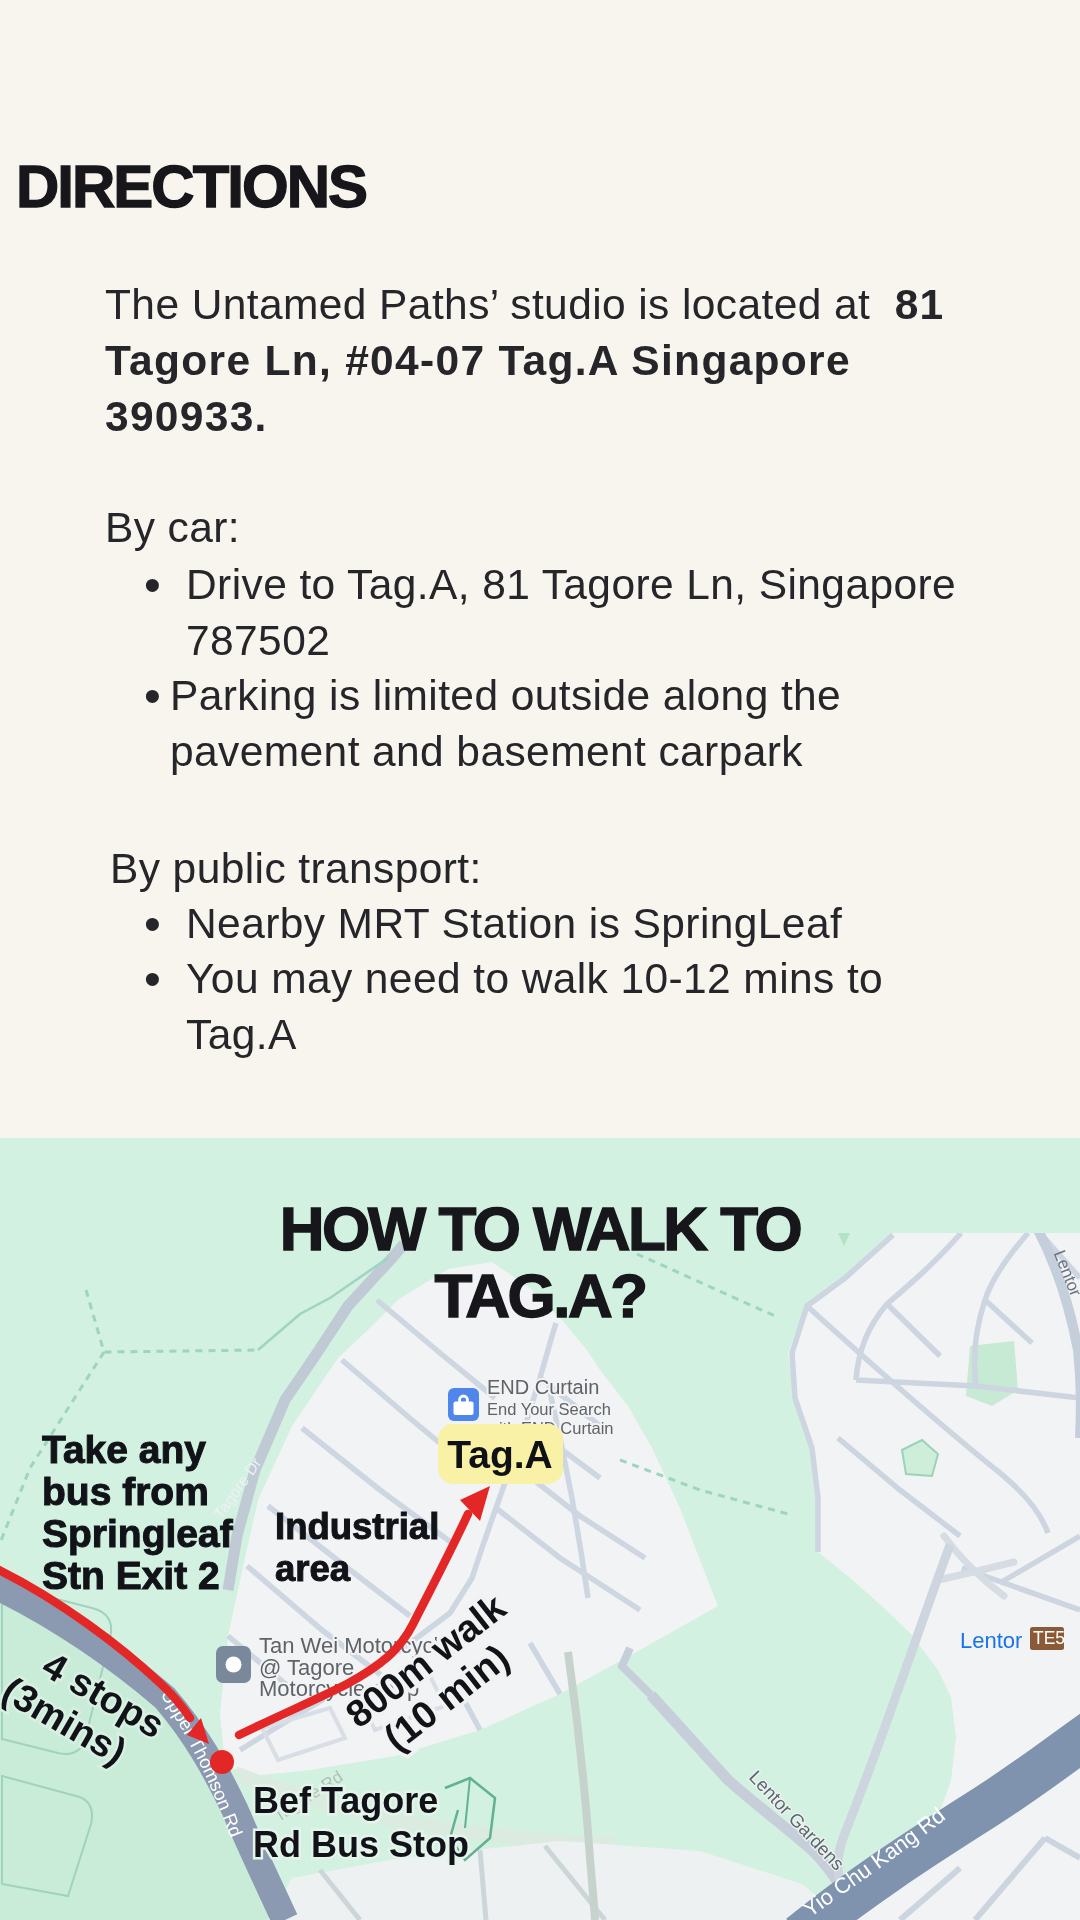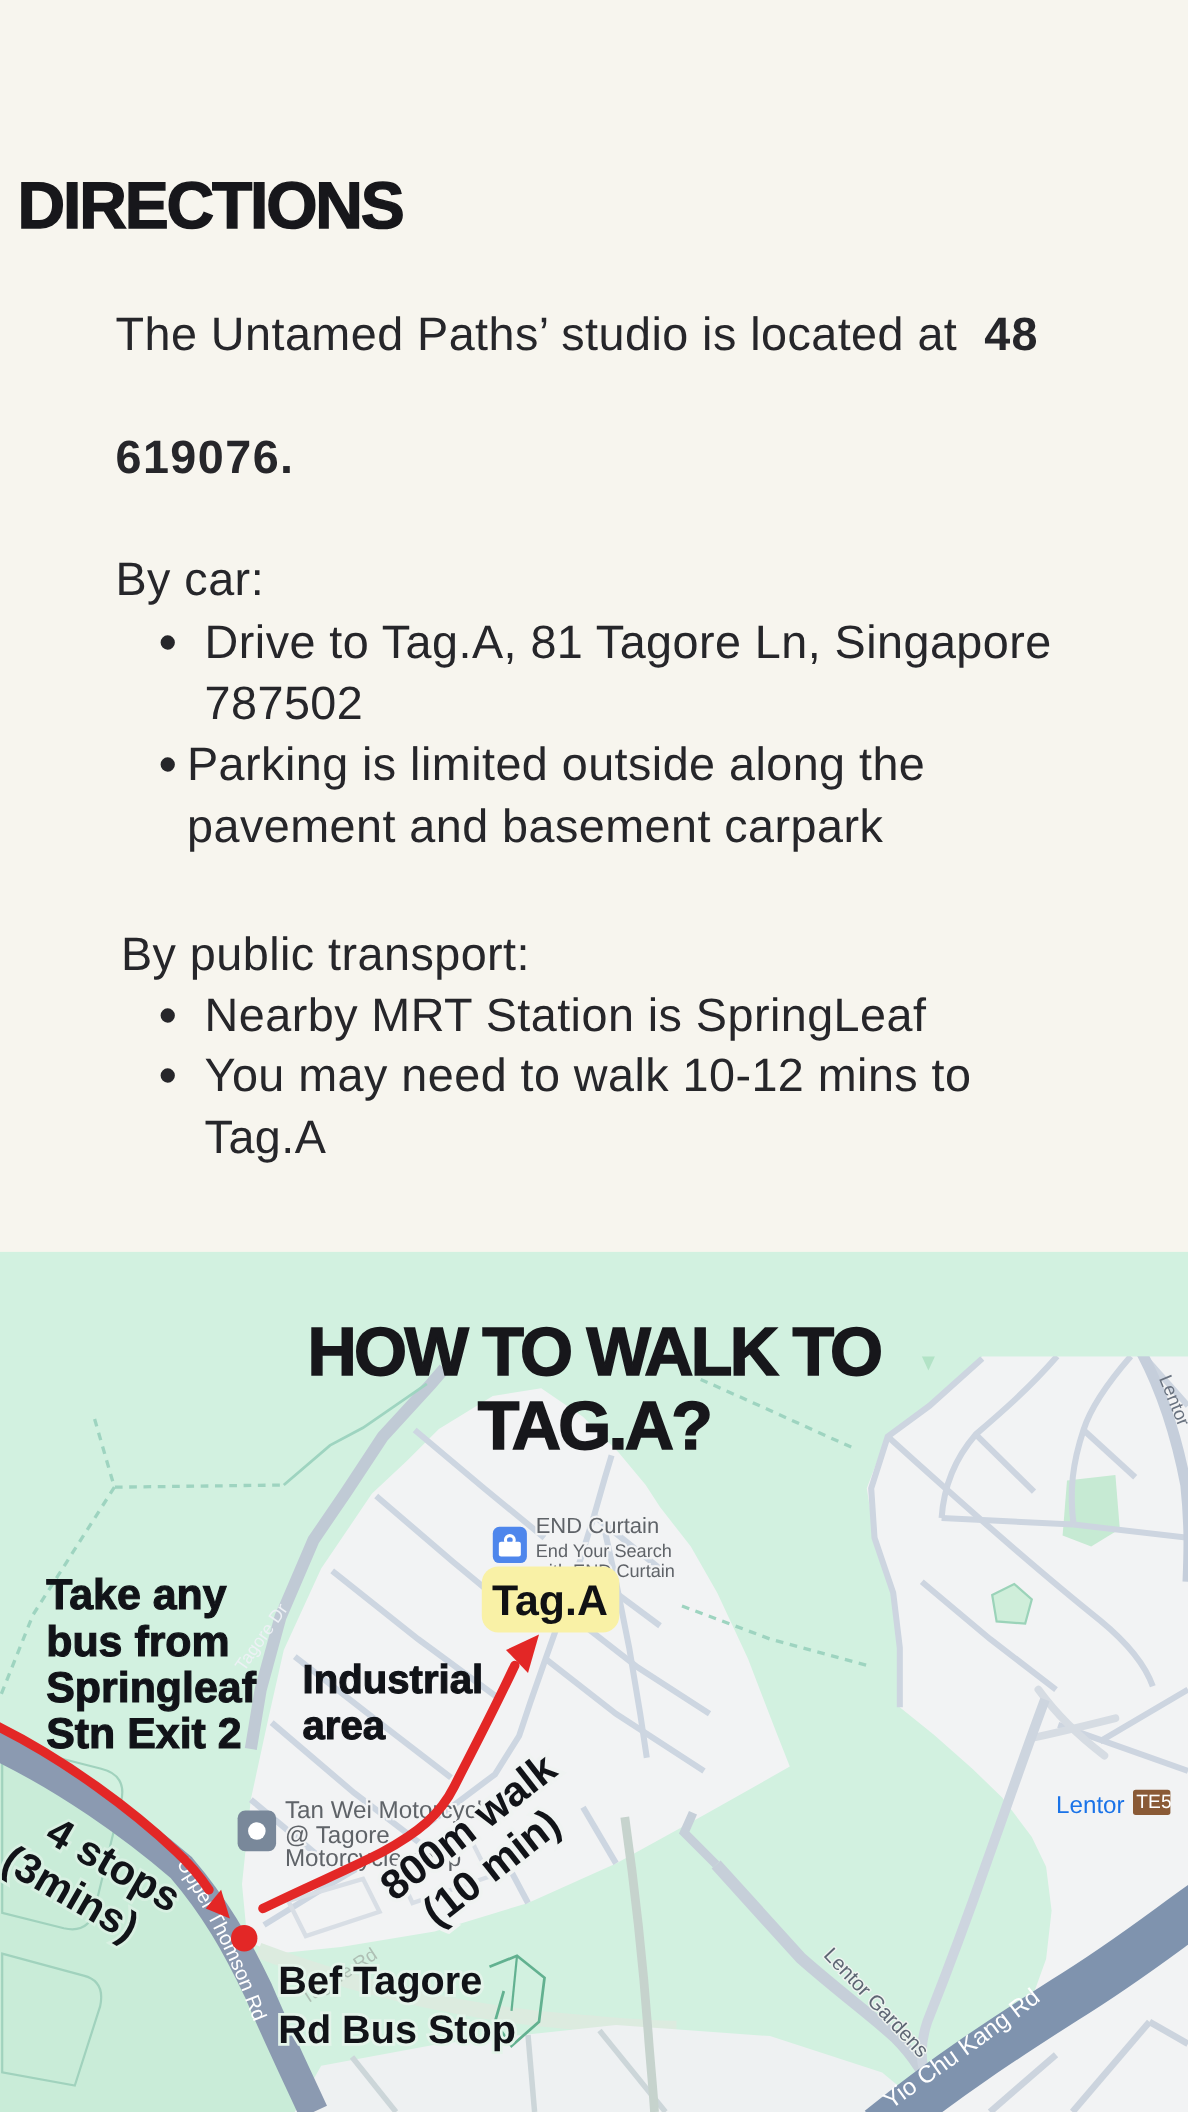--- a/index.html
+++ b/index.html
@@ -8,21 +8,21 @@
   .b{font-weight:bold;}
   .body-txt{font-size:42.5px;line-height:56px;color:#26262a;letter-spacing:.4px;}
 </style>
 </head>
 <body>
 
 <div class="abs" style="left:0;top:0;width:1080px;height:1138px;background:#f7f5ee;"></div>
 
 <div class="abs b" style="left:16px;top:152px;width:1080px;text-align:left;font-size:60px;color:#17171b;letter-spacing:-2px;-webkit-text-stroke:1.3px #17171b;">DIRECTIONS</div>
 
-<div class="abs body-txt" style="left:105px;top:277px;width:900px;">The Untamed Paths’ studio is located at&nbsp; <span class="b" style="letter-spacing:1.3px;">48</span><br><br><span class="b" style="letter-spacing:1.3px;">619076.</span></div>
+<div class="abs body-txt" style="left:105px;top:277px;width:900px;">The Untamed Paths’ studio is located at&nbsp; <span class="b" style="letter-spacing:1.3px;">81</span><br><span class="b" style="letter-spacing:1.3px;">Tagore Ln, #04-07 Tag.A Singapore</span><br><span class="b" style="letter-spacing:1.3px;">390933.</span></div>
 
 <div class="abs body-txt" style="left:105px;top:500px;text-align:center;">By car:</div>
 
 <div class="abs body-txt" style="left:143px;top:557px;width:860px;">
     <span style="position:absolute;left:1px;font-size:48px;">•</span>
     <span style="display:block;margin-left:43px;">Drive to Tag.A, 81 Tagore Ln, Singapore<br>787502</span>
   </div>
 
 <div class="abs body-txt" style="left:143px;top:668px;width:860px;">
     <span style="position:absolute;left:1px;font-size:48px;">•</span>

